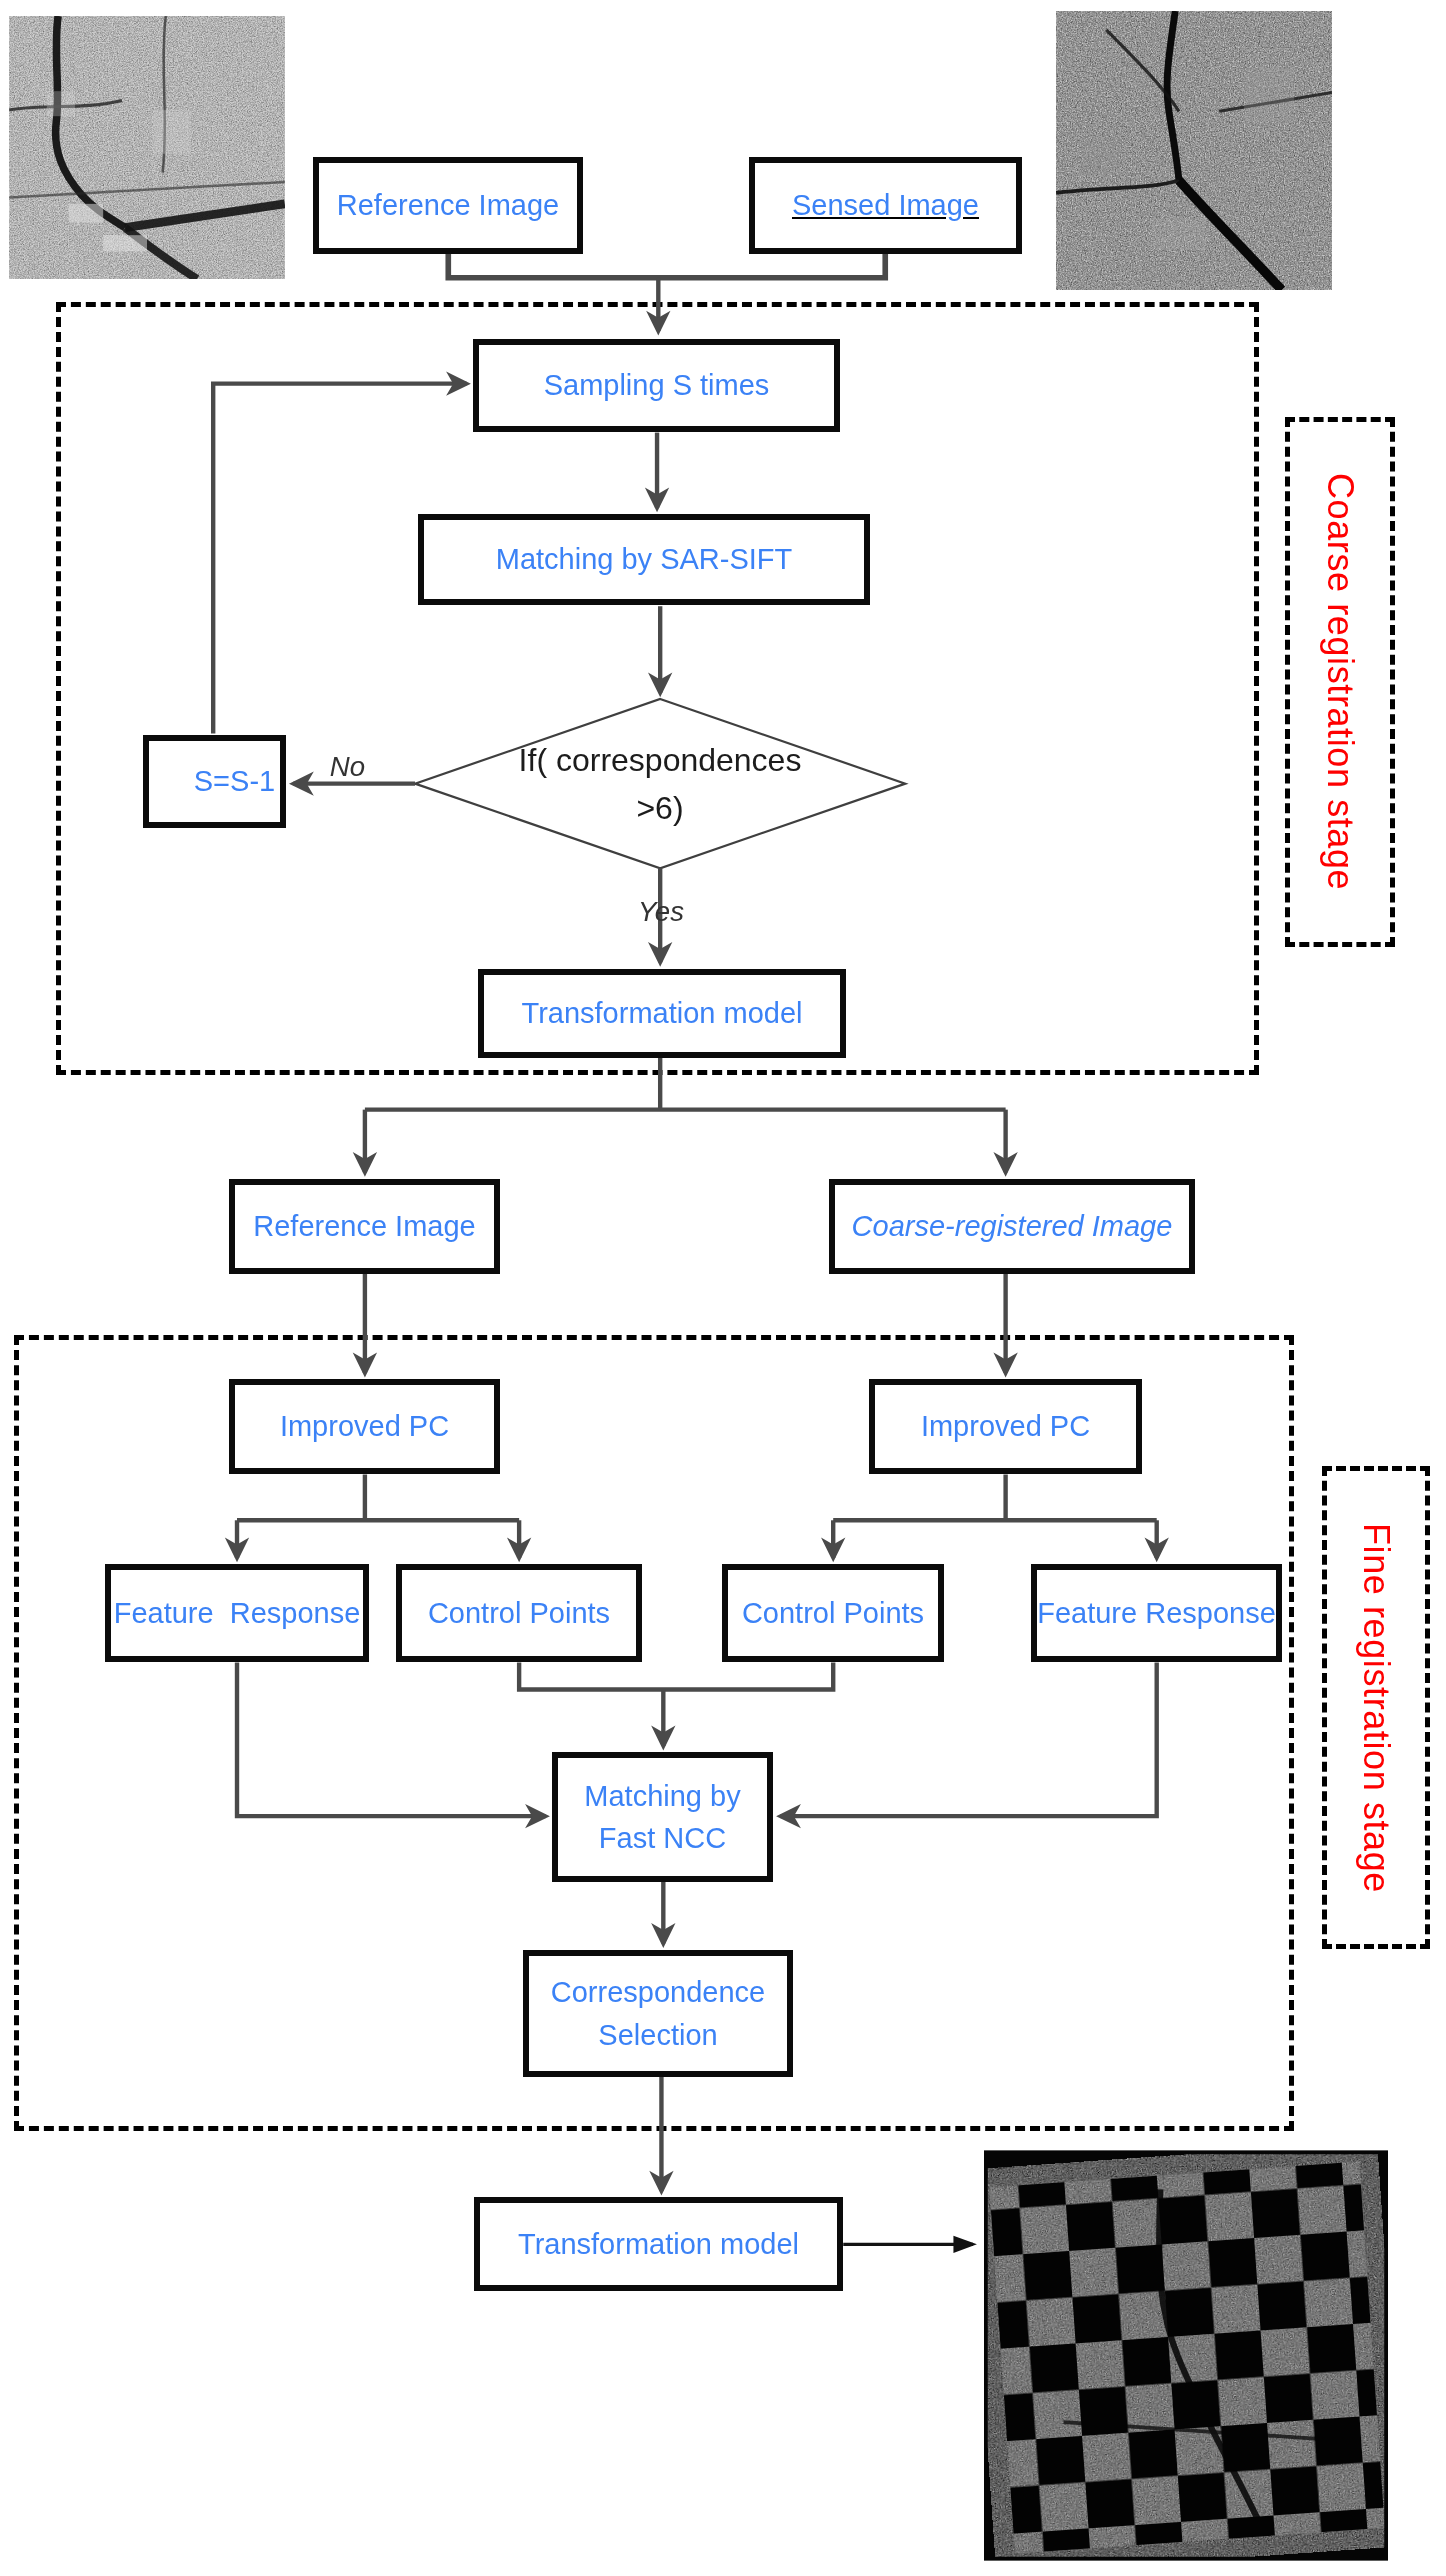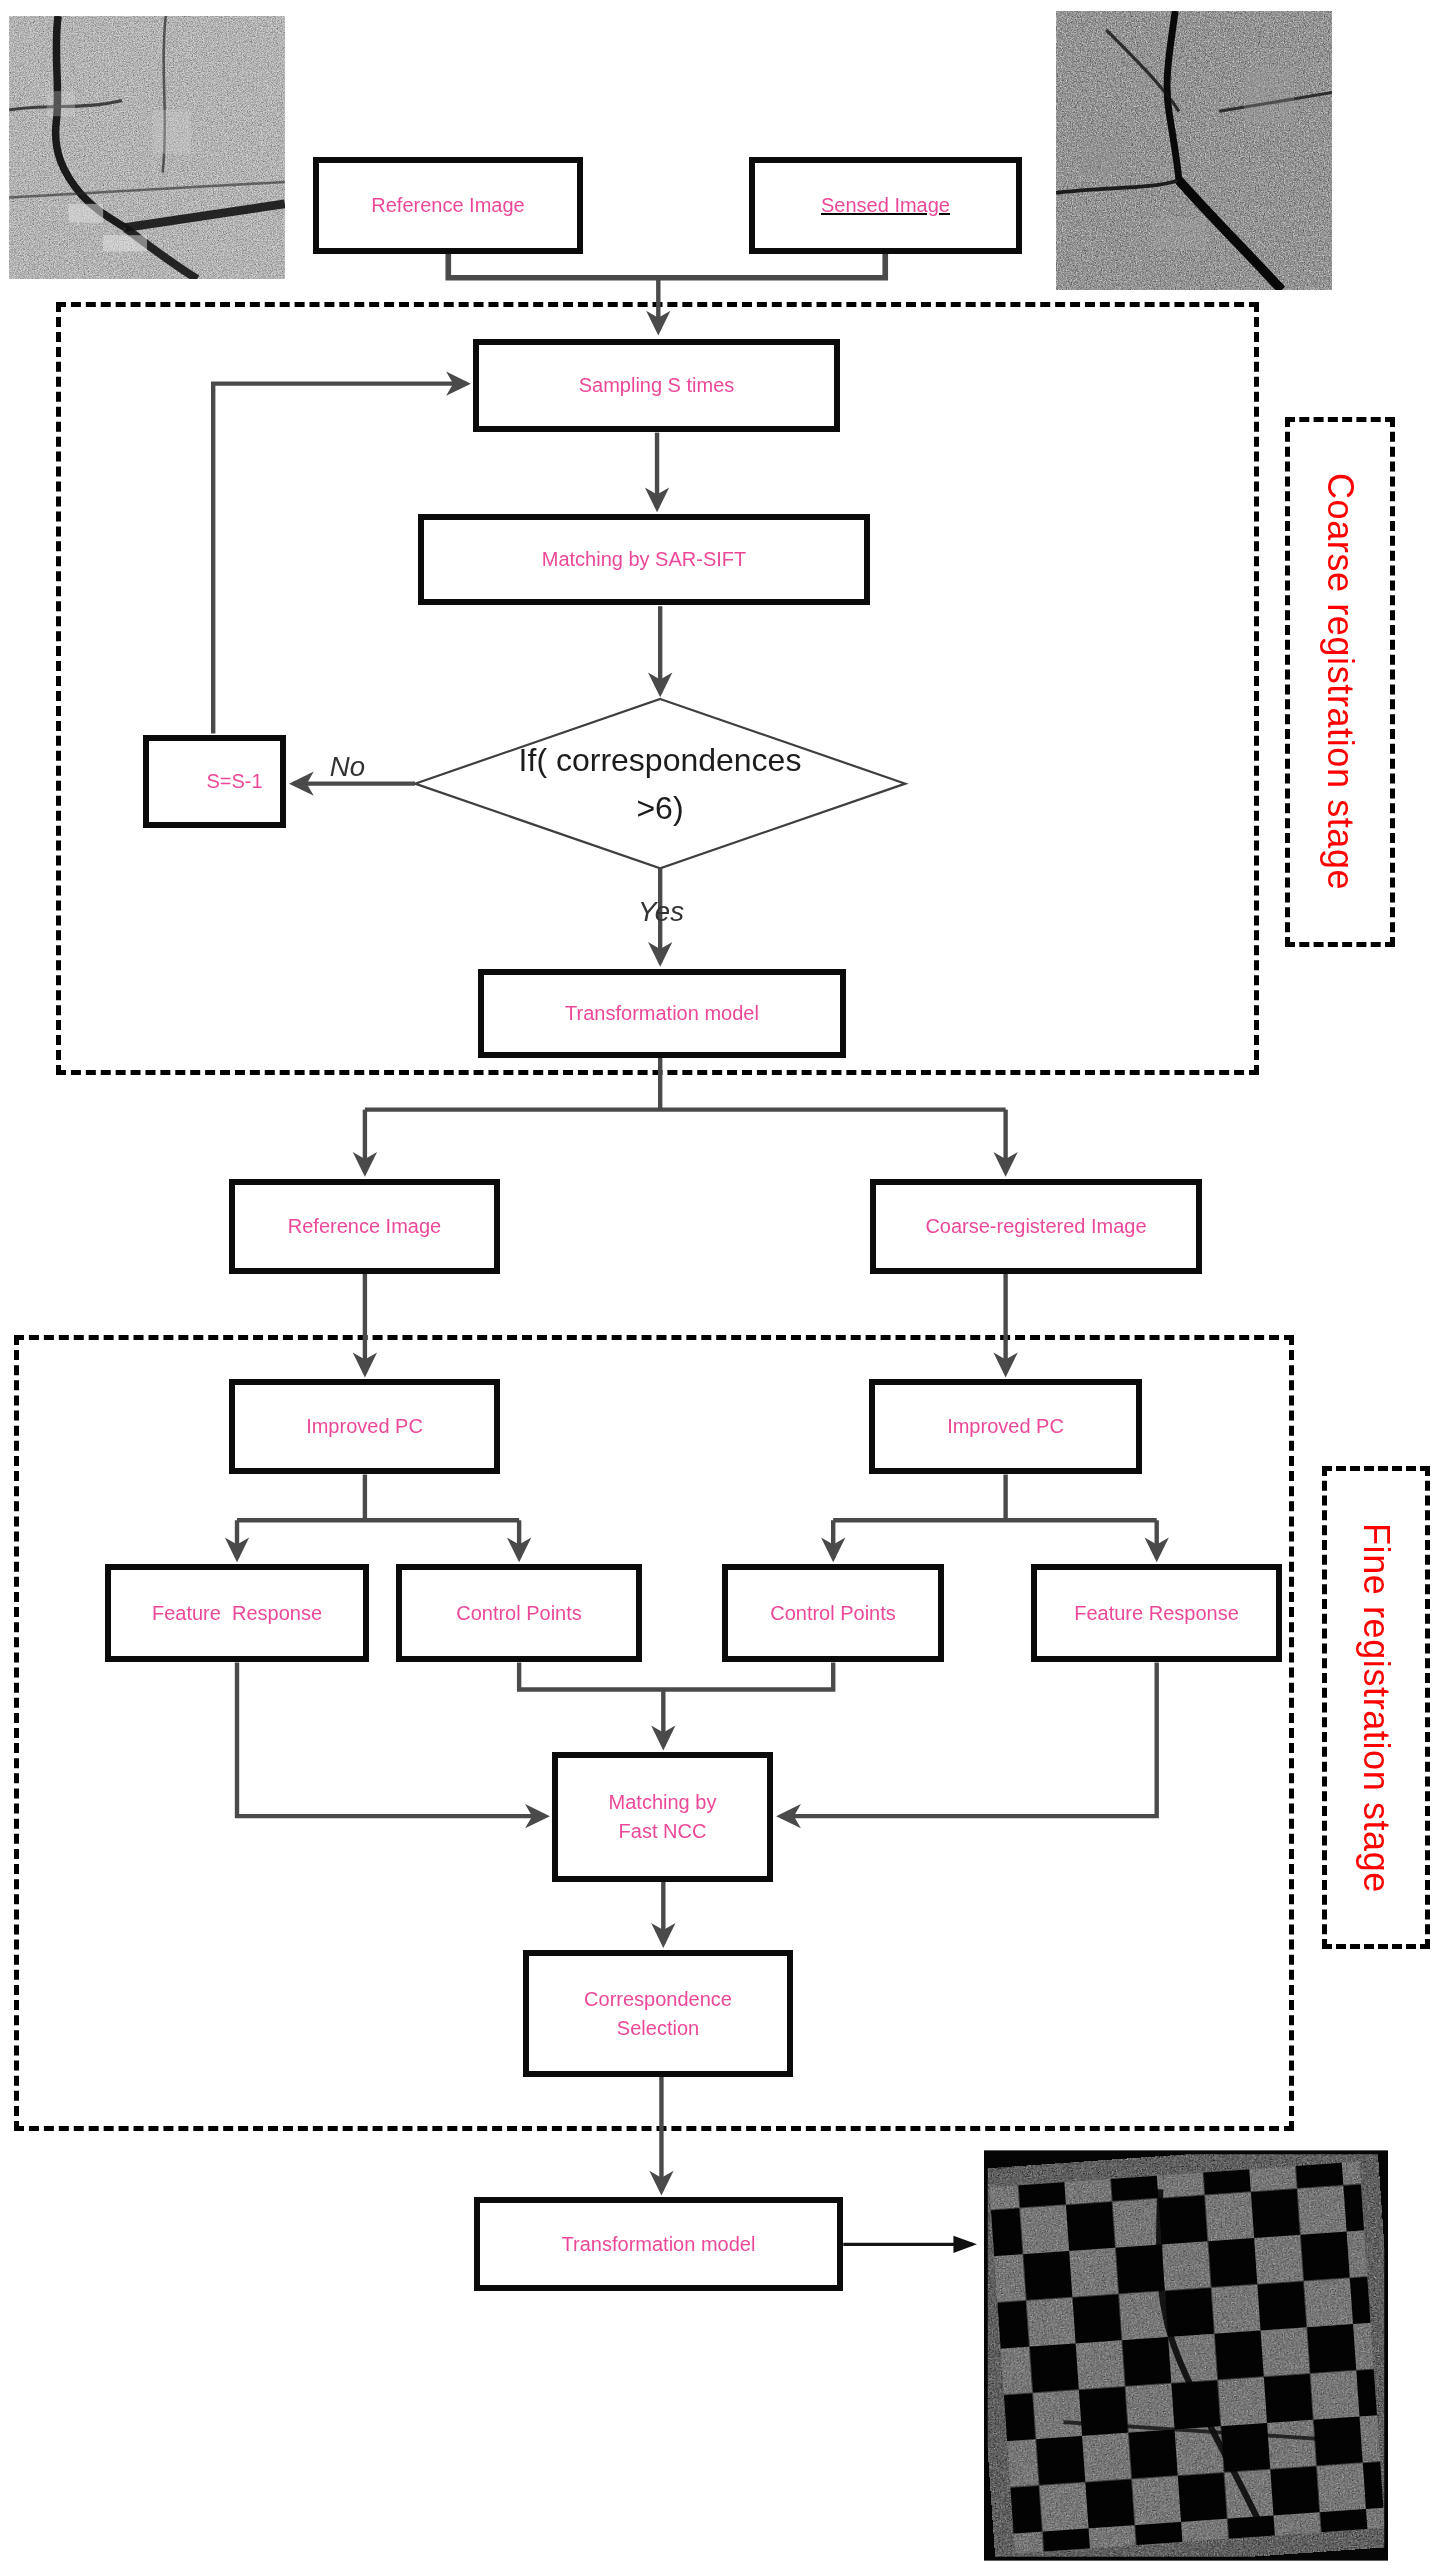--- a/index.html
+++ b/index.html
@@ -3,21 +3,21 @@
 <meta charset="utf-8">
 <style>
   html,body{margin:0;padding:0;background:#ffffff;}
   #canvas{position:relative;width:1447px;height:2576px;background:#ffffff;
           font-family:"Liberation Sans", sans-serif;overflow:hidden;}
   .layer{position:absolute;left:0;top:0;width:1447px;height:2576px;}
   .sar{position:absolute;}
   .node{position:absolute;background:#ffffff;border:6.3px solid #0b0b0b;
         display:flex;align-items:center;justify-content:center;z-index:5;
         box-sizing:border-box;}
-  .node-label{color:#ec4899;font-size:20px;white-space:pre;text-align:center;line-height:1.45;}
+  .node-label{color:#3b82f6;font-size:29px;white-space:pre;text-align:center;line-height:1.45;}
   .stage-outline{position:absolute;border:5px dashed #000;box-sizing:border-box;z-index:2;}
   .stage-label-box{position:absolute;border:5px dashed #000;box-sizing:border-box;z-index:4;
         display:flex;align-items:center;justify-content:center;background:transparent;}
   .stage-label-text{writing-mode:vertical-rl;color:#fe0000;font-size:36px;letter-spacing:0.6px;white-space:pre;}
   .flow-label{position:absolute;color:#333;font-size:27.6px;z-index:6;text-align:center;font-style:italic;}
   .diamond-text{position:absolute;z-index:6;display:flex;flex-direction:column;
         align-items:center;justify-content:center;color:#1c1c1c;font-size:32px;line-height:1.5;}
   svg{display:block;}
 </style>
 </head>
@@ -186,21 +186,21 @@
   </div>
 
   <div class="node" style="left:478px;top:969px;width:368px;height:89px;">
     <span class="node-label">Transformation model</span>
   </div>
 
   <div class="node" style="left:229px;top:1179px;width:271px;height:95px;">
     <span class="node-label">Reference Image</span>
   </div>
 
-  <div class="node" style="left:870px;top:1179px;width:332px;height:95px;">
+  <div class="node" style="left:829px;top:1179px;width:366px;height:95px;font-style:italic;">
     <span class="node-label">Coarse-registered Image</span>
   </div>
 
   <div class="node" style="left:229px;top:1379px;width:271px;height:95px;">
     <span class="node-label">Improved PC</span>
   </div>
 
   <div class="node" style="left:869px;top:1379px;width:273px;height:95px;">
     <span class="node-label">Improved PC</span>
   </div>

